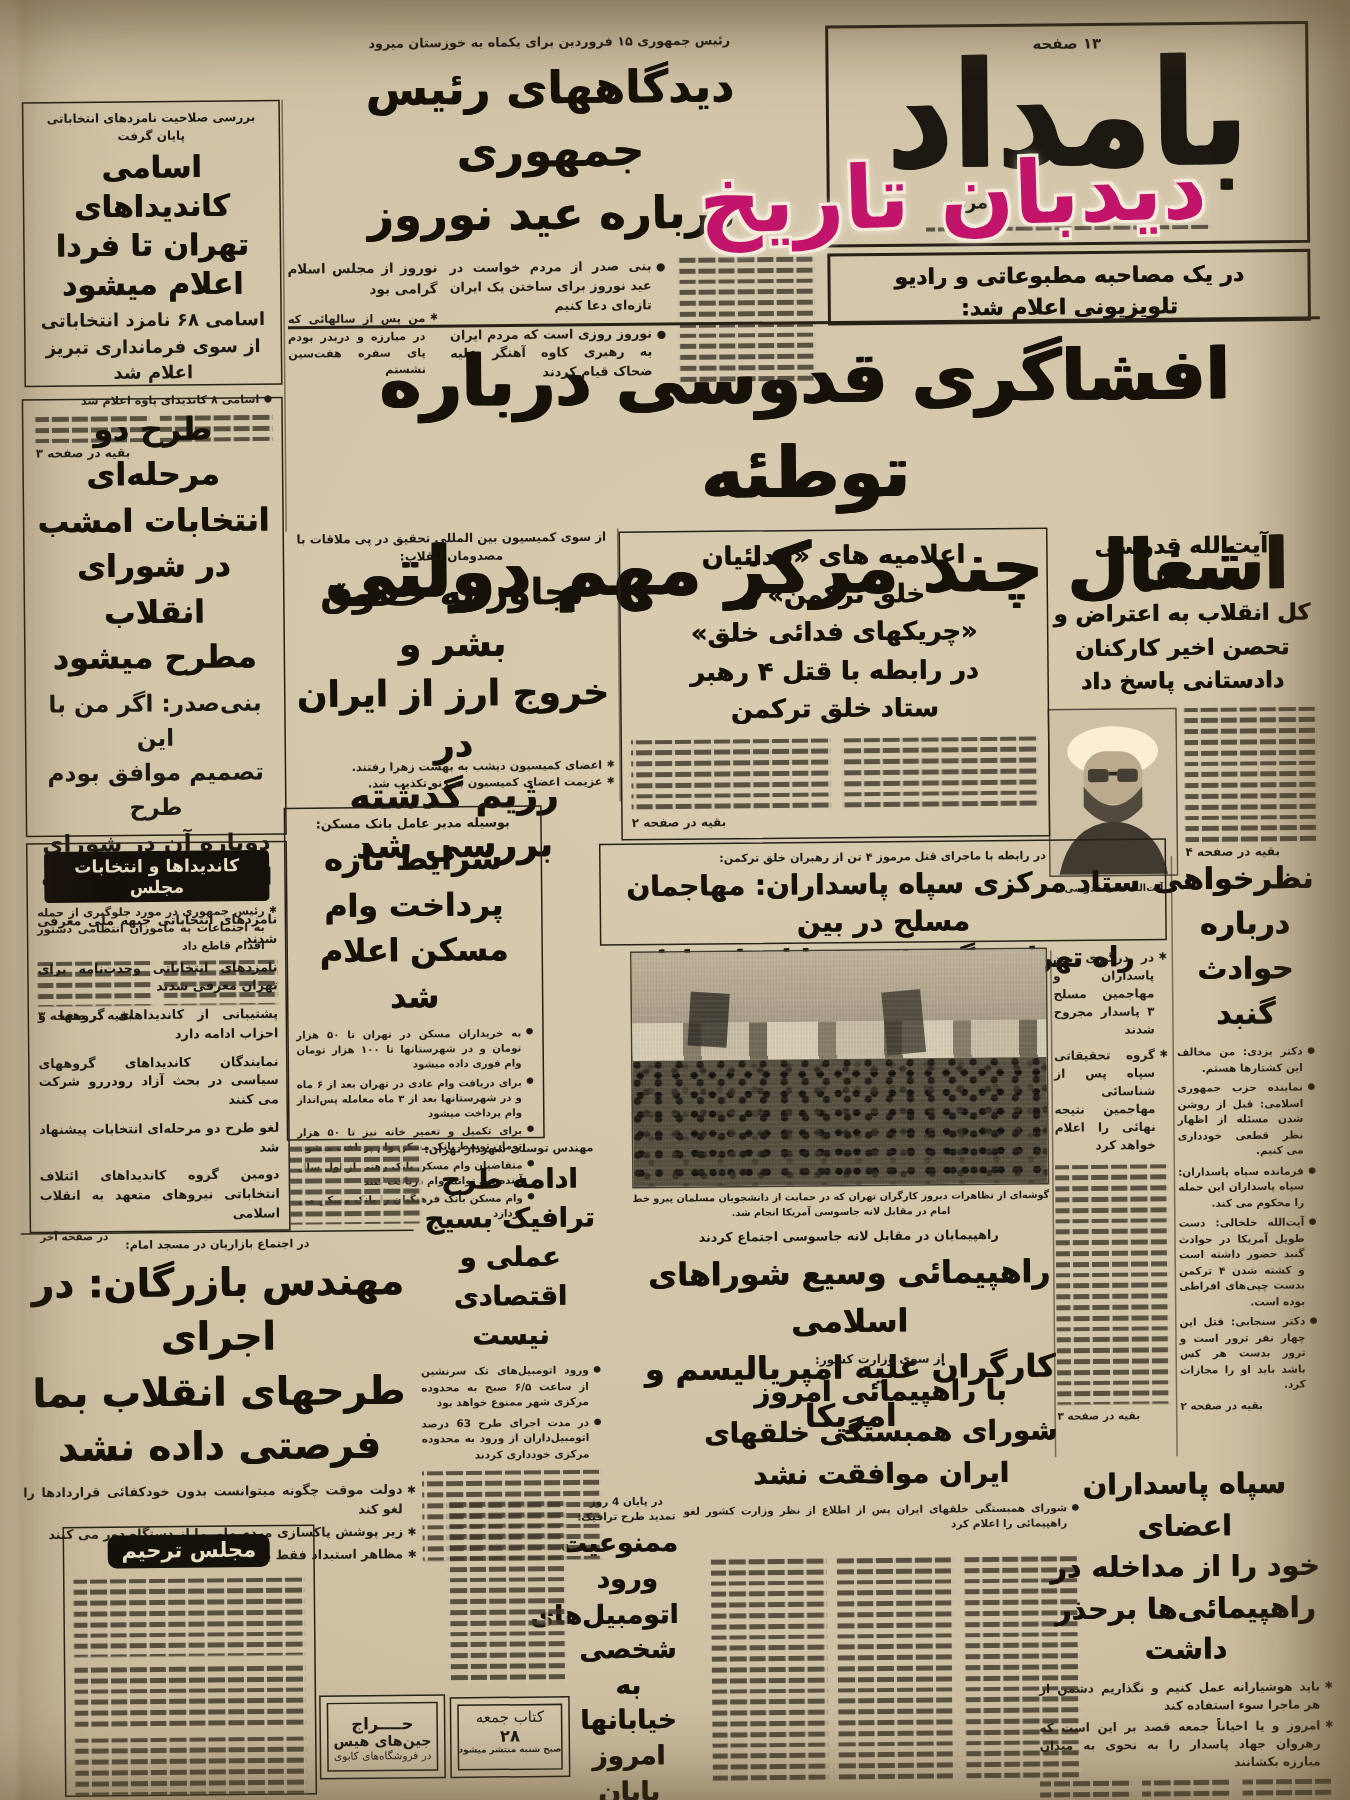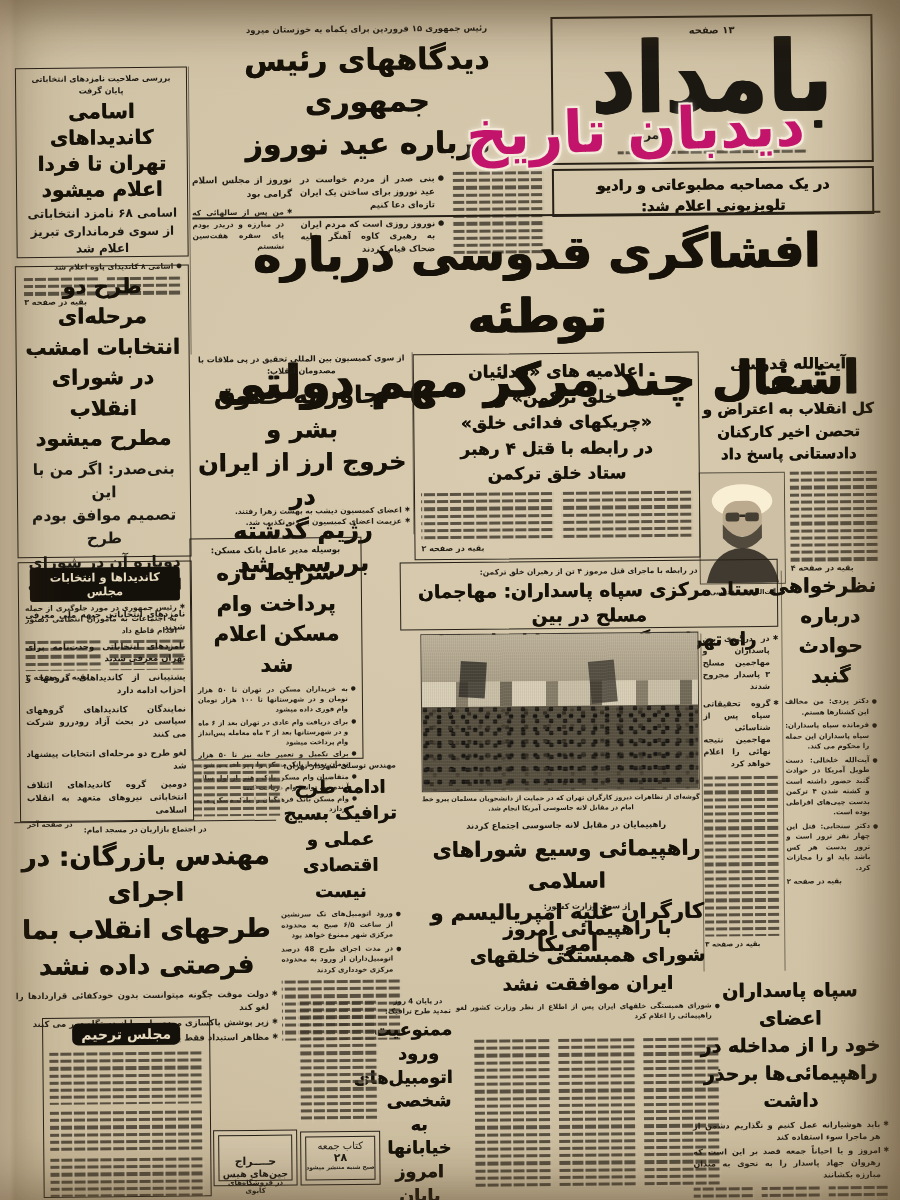--- a/index.html
+++ b/index.html
@@ -247,21 +247,21 @@
       <div class="hl" style="font-size:18px;margin-top:2px;line-height:1.45">ادامه طرح
 ترافیک بسیج
 عملی و
 اقتصادی نیست</div>
       <div class="b" style="font-size:7px;margin-top:5px">
         <span class="mk">●</span>
           <span>ورود اتومبیل‌های تک سرنشین از ساعت ۶/۵ صبح به محدوده مرکزی شهر ممنوع خواهد بود</span>
       </div>
       <div class="b" style="font-size:7px;margin-top:3px">
         <span class="mk">●</span>
-          <span>در مدت اجرای طرح 48 درصد اتومبیل‌داران از ورود به محدوده مرکزی خودداری کردند</span>
+          <span>در مدت اجرای طرح 63 درصد اتومبیل‌داران از ورود به محدوده مرکزی خودداری کردند</span>
       </div>
       <div class="greek" style="margin-top:5px;height:60px"></div>
     </div>
 
     <div class="hline" style="left:12px;top:818px;width:262px;height:1px"></div>
     <div class="blk" style="left:12px;top:822px;width:262px;height:186px">
       <div class="kick" style="font-size:7.5px">در اجتماع بازاریان در مسجد امام:</div>
       <div class="hl" style="font-size:26px;margin-top:2px;line-height:1.4">مهندس بازرگان: در اجرای
 طرحهای انقلاب بما
 فرصتی داده نشد</div>
@@ -338,20 +338,24 @@
     </div>
 
     <div class="blk" style="left:784px;top:574px;width:92px;height:400px">
       <div class="hl" style="font-size:20px;line-height:1.5">نظرخواهی
 درباره
 حوادث
 گنبد</div>
       <div class="b" style="font-size:7px;margin-top:6px">
         <span class="mk">●</span>
           <span>دکتر یزدی: من مخالف این کشتارها هستم.</span>
+      </div>
+      <div class="b" style="font-size:7px;margin-top:3px">
+        <span class="mk">●</span>
+          <span>نماینده حزب جمهوری اسلامی: قبل از روشن شدن مسئله از اظهار نظر قطعی خودداری می کنیم.</span>
       </div>
       <div class="b" style="font-size:7px;margin-top:3px">
         <span class="mk">●</span>
           <span>فرمانده سپاه پاسداران: سپاه پاسداران این حمله را محکوم می کند.</span>
       </div>
       <div class="b" style="font-size:7px;margin-top:3px">
         <span class="mk">●</span>
           <span>آیت‌الله خلخالی: دست طویل آمریکا در حوادث گنبد حضور داشته است و کشته شدن ۴ ترکمن بدست چپی‌های افراطی بوده است.</span>
       </div>
       <div class="b" style="font-size:7px;margin-top:3px">
@@ -392,24 +396,24 @@
 
     </div>
     <div class="blk greek" style="left:294px;top:1000px;width:80px;height:122px"></div>
 
     <div class="blk dbl" style="left:295px;top:1130px;width:80px;height:54px;padding:8px 4px 4px;text-align:center">
       <div style="font-size:10px;font-weight:normal">کتاب جمعه</div>
       <div style="font-size:11px;font-weight:bold">۲۸</div>
       <div style="font-size:5.8px;font-weight:bold">صبح شنبه منتشر میشود</div>
     </div>
 
-    <div class="blk dbl" style="left:208px;top:1128px;width:84px;height:56px;padding:24px 4px 4px;text-align:center">
+    <div class="blk dbl" style="left:208px;top:1128px;width:84px;height:56px;padding:12px 4px 4px;text-align:center">
       <div style="font-size:11px;font-weight:bold">حــــراج</div>
       <div style="font-size:9.5px;font-weight:bold">جین‌های هیس</div>
-      <div style="font-size:7px;font-weight:bold">در فروشگاه‌های کابوی</div>
+      <div style="font-size:7px;font-weight:normal">در فروشگاه‌های کابوی</div>
     </div>
 
     <div class="vline" style="left:193px;top:64px;height:288px"></div>
     <div class="vline" style="left:700px;top:636px;height:338px"></div>
     <div class="vline" style="left:781px;top:574px;height:400px"></div>
     <div class="vline" style="left:414px;top:352px;height:182px"></div>
 
   </div>
   <div class="vignette"></div>
 </div>

